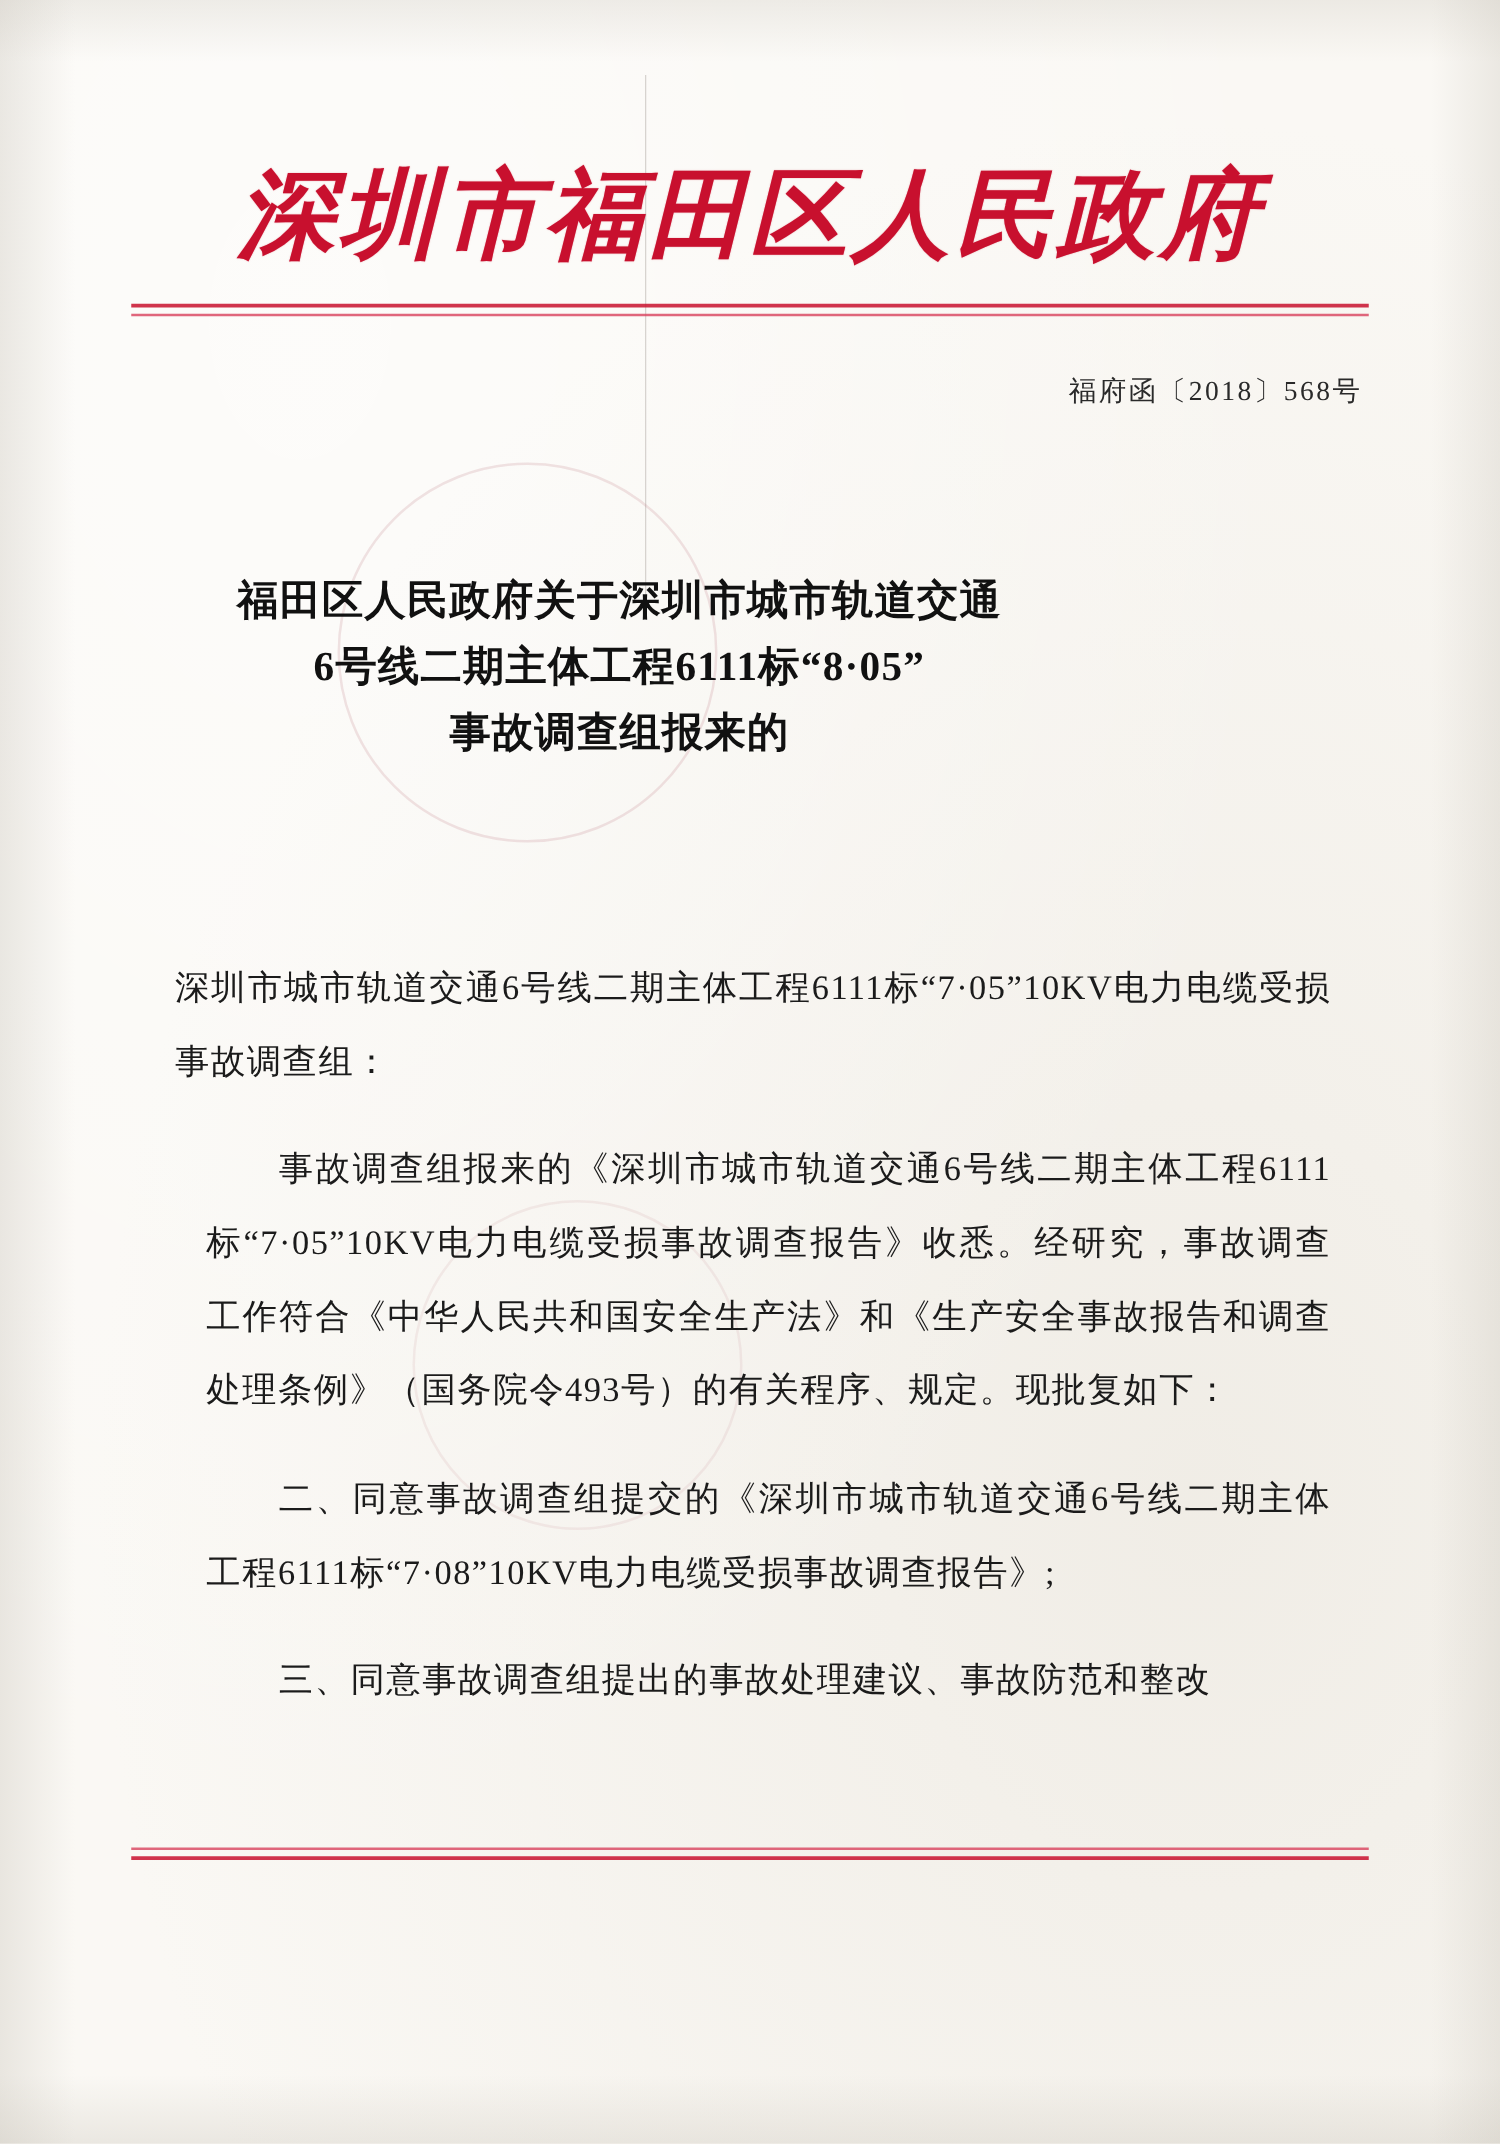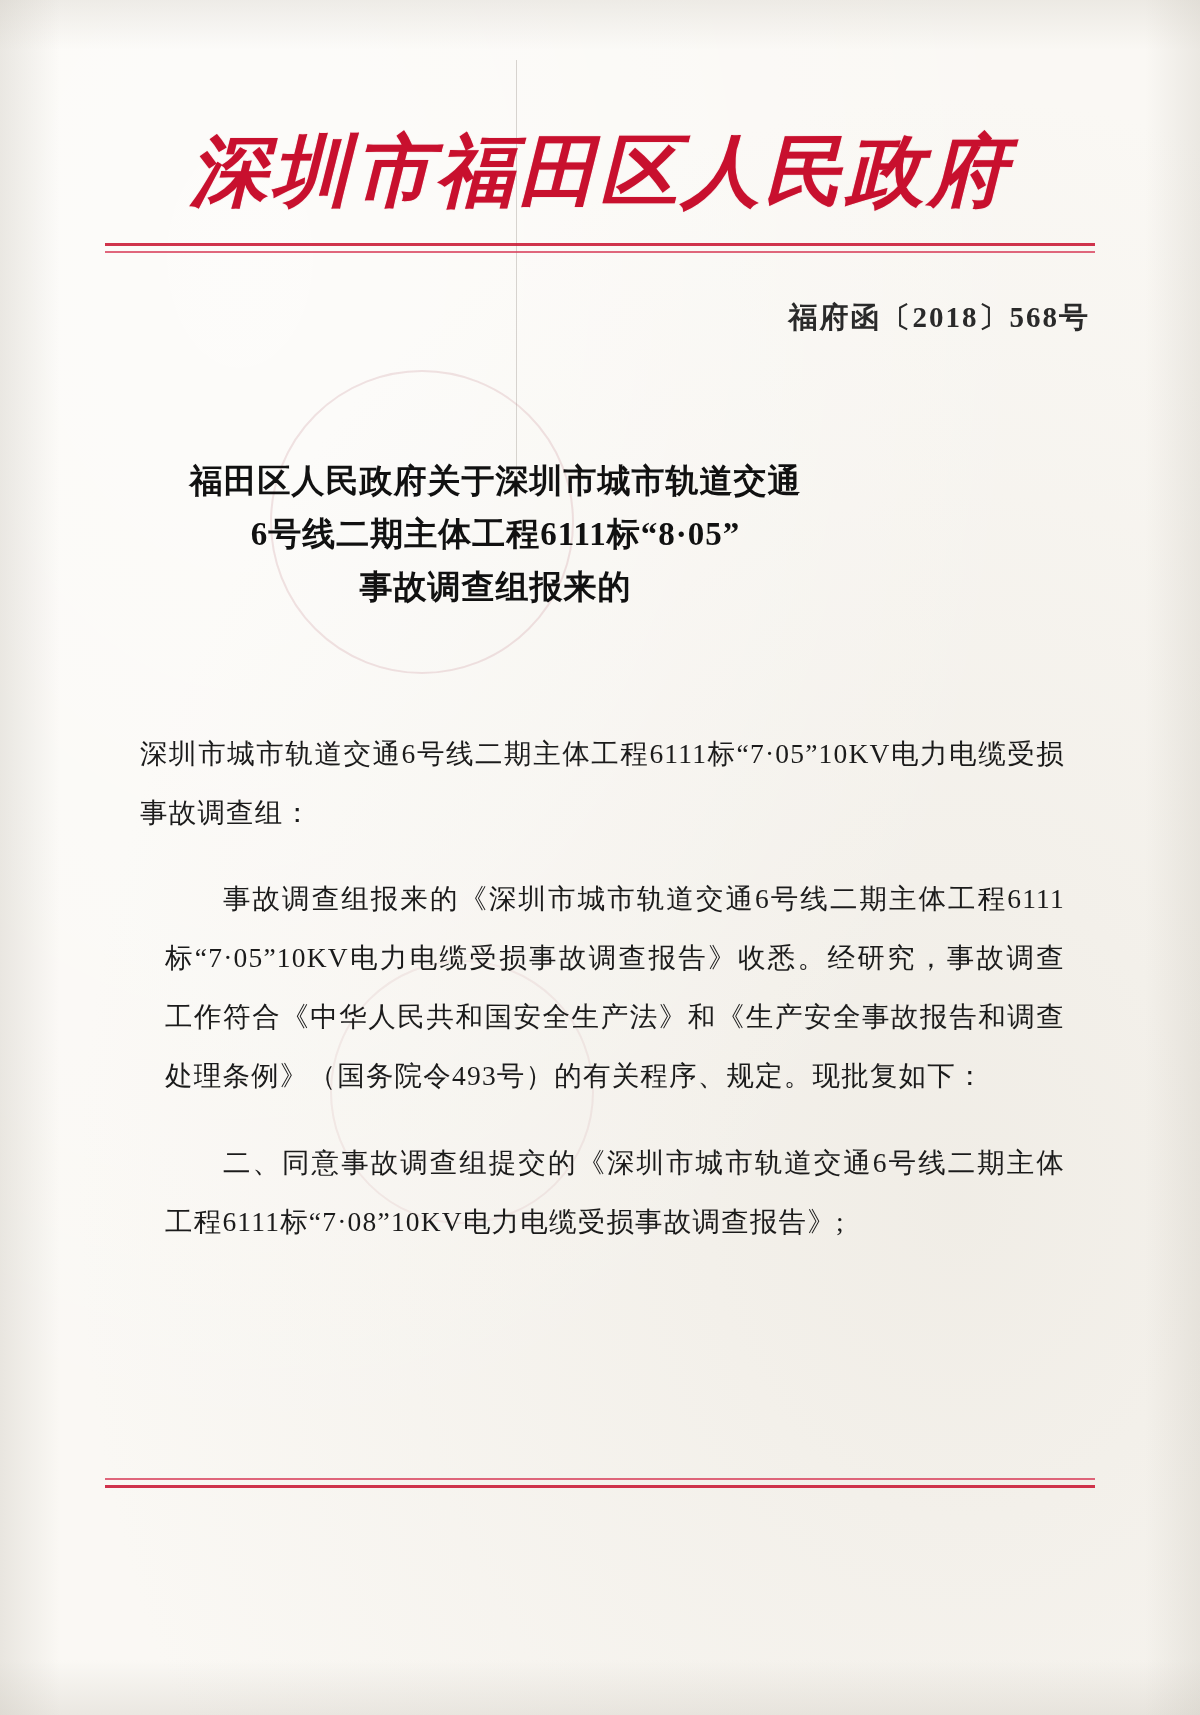--- a/index.html
+++ b/index.html
@@ -69,46 +69,45 @@
     height: 1.5px;
     background: #d8415c;
     margin-top: 5px;
     opacity: 0.8;
   }
 
   .doc-number {
     position: absolute;
     top: 298px;
     right: 110px;
-    font-size: 29px;
+    font-size: 22px;
     letter-spacing: 2px;
     color: #2a2a2a;
     font-family: "Liberation Serif", serif;
-    font-weight: bold;
   }
 
   .title-block {
     position: absolute;
     top: 455px;
     left: 0;
     width: 991px;
     text-align: center;
     color: #111;
   }
   .title-line {
     font-weight: 700;
     font-size: 33px;
     line-height: 53px;
     letter-spacing: 1px;
     white-space: nowrap;
   }
 
   .body-block {
     position: absolute;
-    top: 696px;
+    top: 732px;
     left: 140px;
     width: 925px;
     color: #1b1b1b;
   }
   .para {
     font-size: 27.5px;
     line-height: 59px;
     letter-spacing: 1.2px;
     text-align: justify;
     font-family: "Liberation Serif", serif;
@@ -191,20 +190,21 @@
   <div class="title-block">
     <div class="title-line">福田区人民政府关于深圳市城市轨道交通</div>
     <div class="title-line">6号线二期主体工程6111标“8·05”</div>
     <div class="title-line">事故调查组报来的</div>
   </div>
 
   <div class="body-block">
     <p class="para">深圳市城市轨道交通6号线二期主体工程6111标“7·05”10KV电力电缆受损事故调查组：</p>
     <p class="para indent">事故调查组报来的《深圳市城市轨道交通6号线二期主体工程6111标“7·05”10KV电力电缆受损事故调查报告》收悉。经研究，事故调查工作符合《中华人民共和国安全生产法》和《生产安全事故报告和调查处理条例》（国务院令493号）的有关程序、规定。现批复如下：</p>
     <p class="para indent">二、同意事故调查组提交的《深圳市城市轨道交通6号线二期主体工程6111标“7·08”10KV电力电缆受损事故调查报告》;</p>
+    <p class="para indent">三、同意事故调查组提出的事故处理建议、事故防范和整改</p>
   </div>
 
   <div class="rule-bottom">
     <div class="thin"></div>
     <div class="thick"></div>
   </div>
 
 </div>
 
 </body></html>

